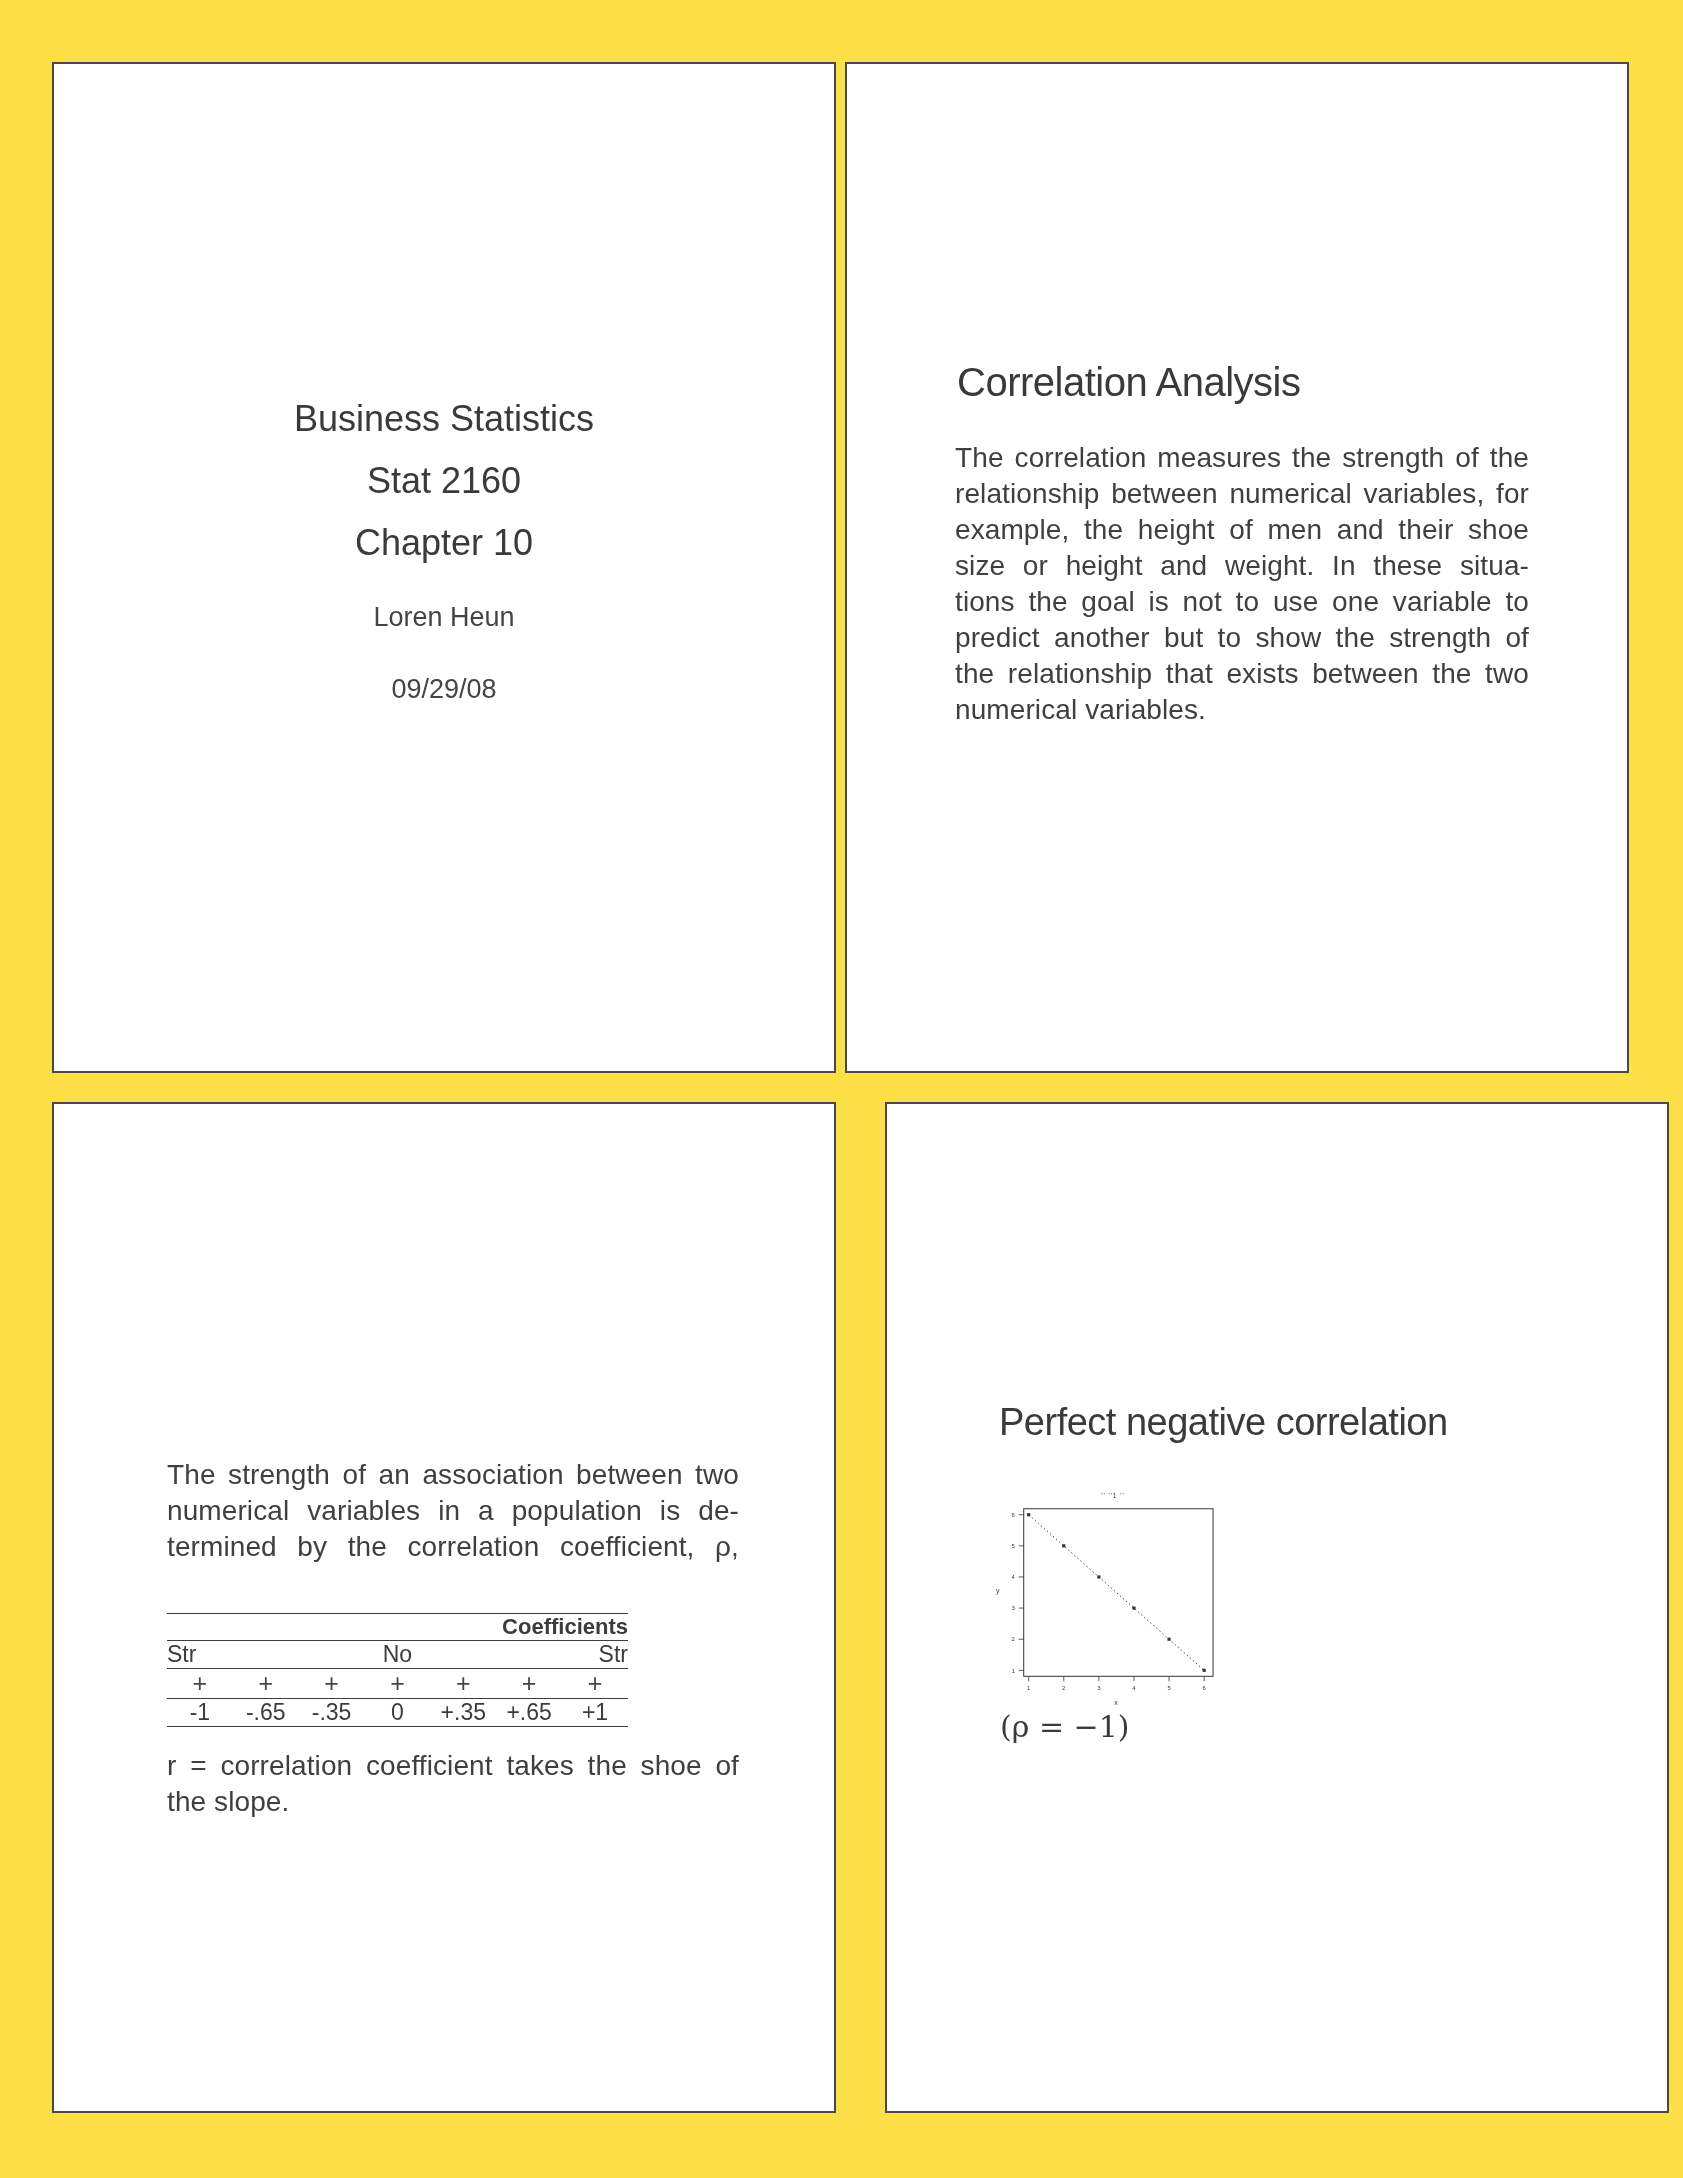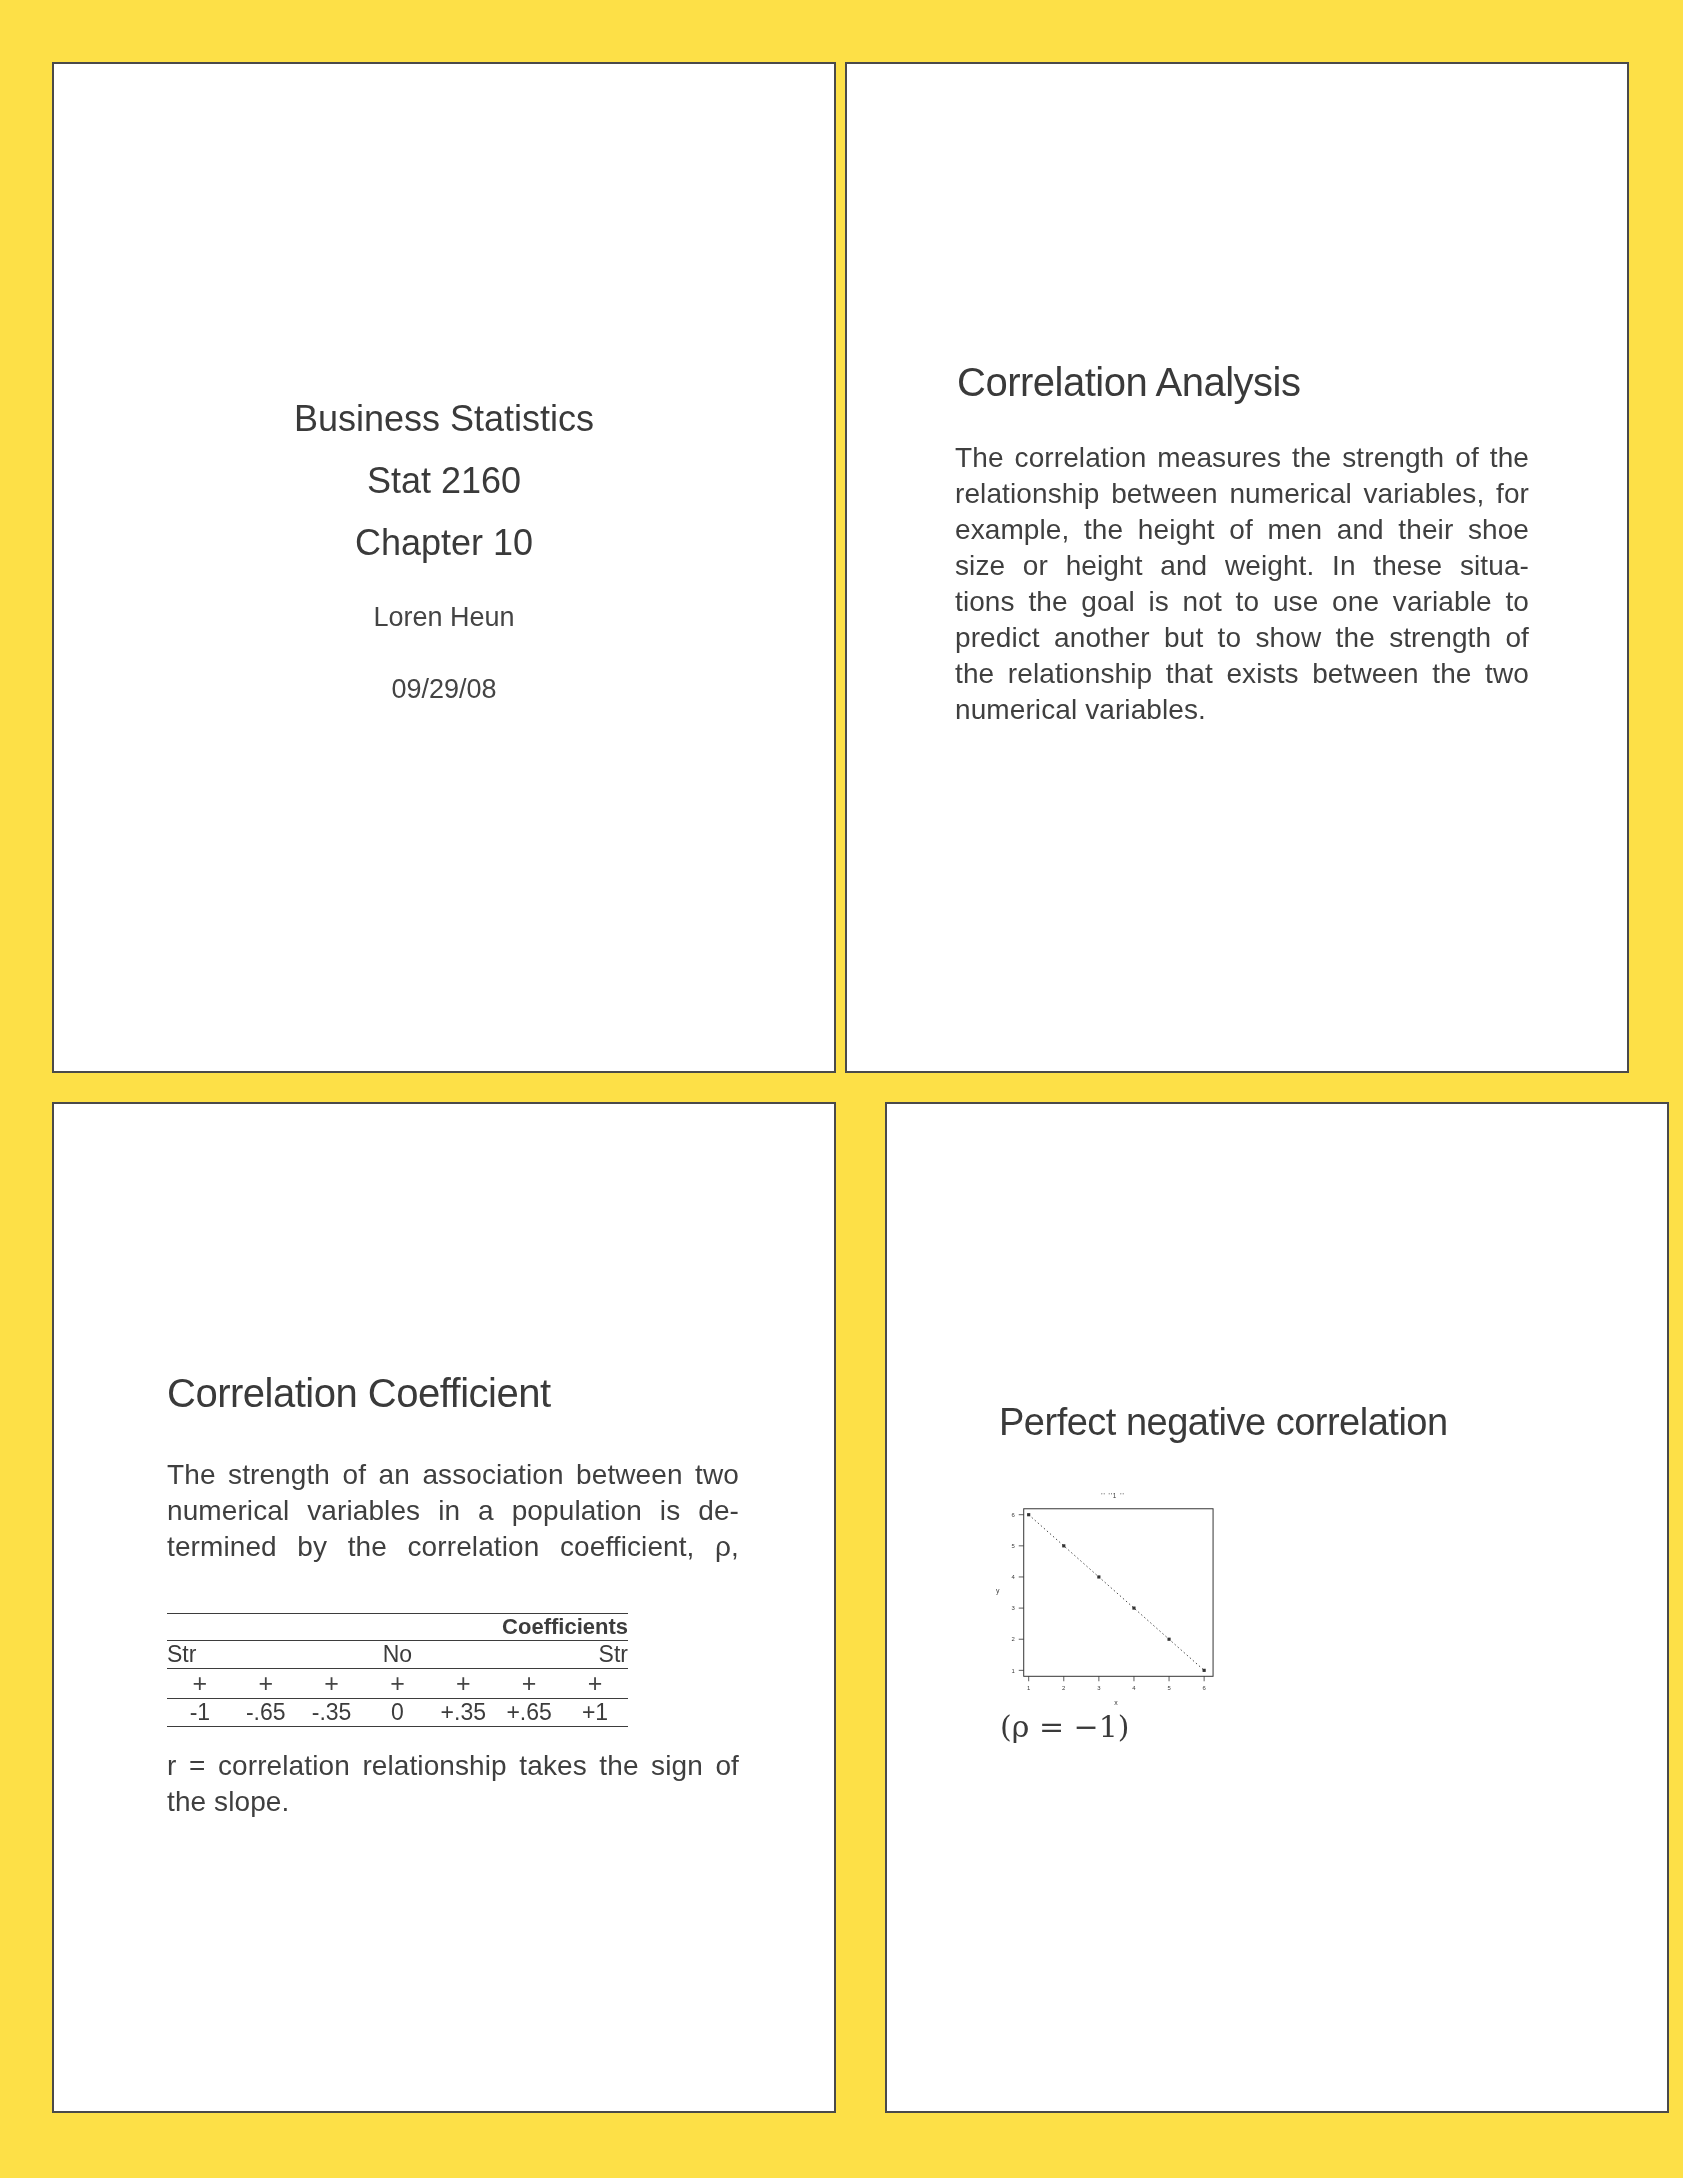--- a/index.html
+++ b/index.html
@@ -59,21 +59,20 @@
       <div class="jline">example, the height of men and their shoe</div>
       <div class="jline">size or height and weight.  In these situa-</div>
       <div class="jline">tions the goal is not to use one variable to</div>
       <div class="jline">predict another but to show the strength of</div>
       <div class="jline">the relationship that exists between the two</div>
       <div class="jline last">numerical variables.</div>
     </div>
   </div>
 
   <div class="slide" id="s3">
-    <div class="abs slide-title" style="left:113px;top:266px">Correlation Coefficient</div>
     <div class="abs body-block" style="left:113px;top:353px;width:572px">
       <div class="jline">The strength of an association between two</div>
       <div class="jline">numerical variables in a population is de-</div>
       <div class="jline">termined by the correlation coefficient, ρ,</div>
     </div>
 
     <table class="coef-table abs" style="left:113px;top:509px">
       <tbody>
           <tr class="coef-head">
         <td colspan="7">Coefficients</td>
@@ -102,21 +101,21 @@
         <td>-.35</td>
         <td>0</td>
         <td>+.35</td>
         <td>+.65</td>
         <td>+1</td>
       </tr>
     </tbody>
       </table>
 
     <div class="abs body-block" style="left:113px;top:644px;width:572px">
-      <div class="jline">r = correlation relationship takes the sign of</div>
+      <div class="jline">r = correlation coefficient takes the shoe of</div>
       <div class="jline last">the slope.</div>
     </div>
   </div>
 
   <div class="slide" id="s4">
     <div class="abs slide-title-sm" style="left:112px;top:297px">Perfect negative correlation</div>
 
     <svg class="abs" style="left:95px;top:378px" width="248" height="228" viewBox="0 0 250 230">
       <text x="132" y="16" text-anchor="middle" font-size="6.5" letter-spacing="1">'' ''1 ''</text>
       <rect x="42" y="27" width="191" height="169" fill="none" stroke="#333333" stroke-width="1"></rect>

